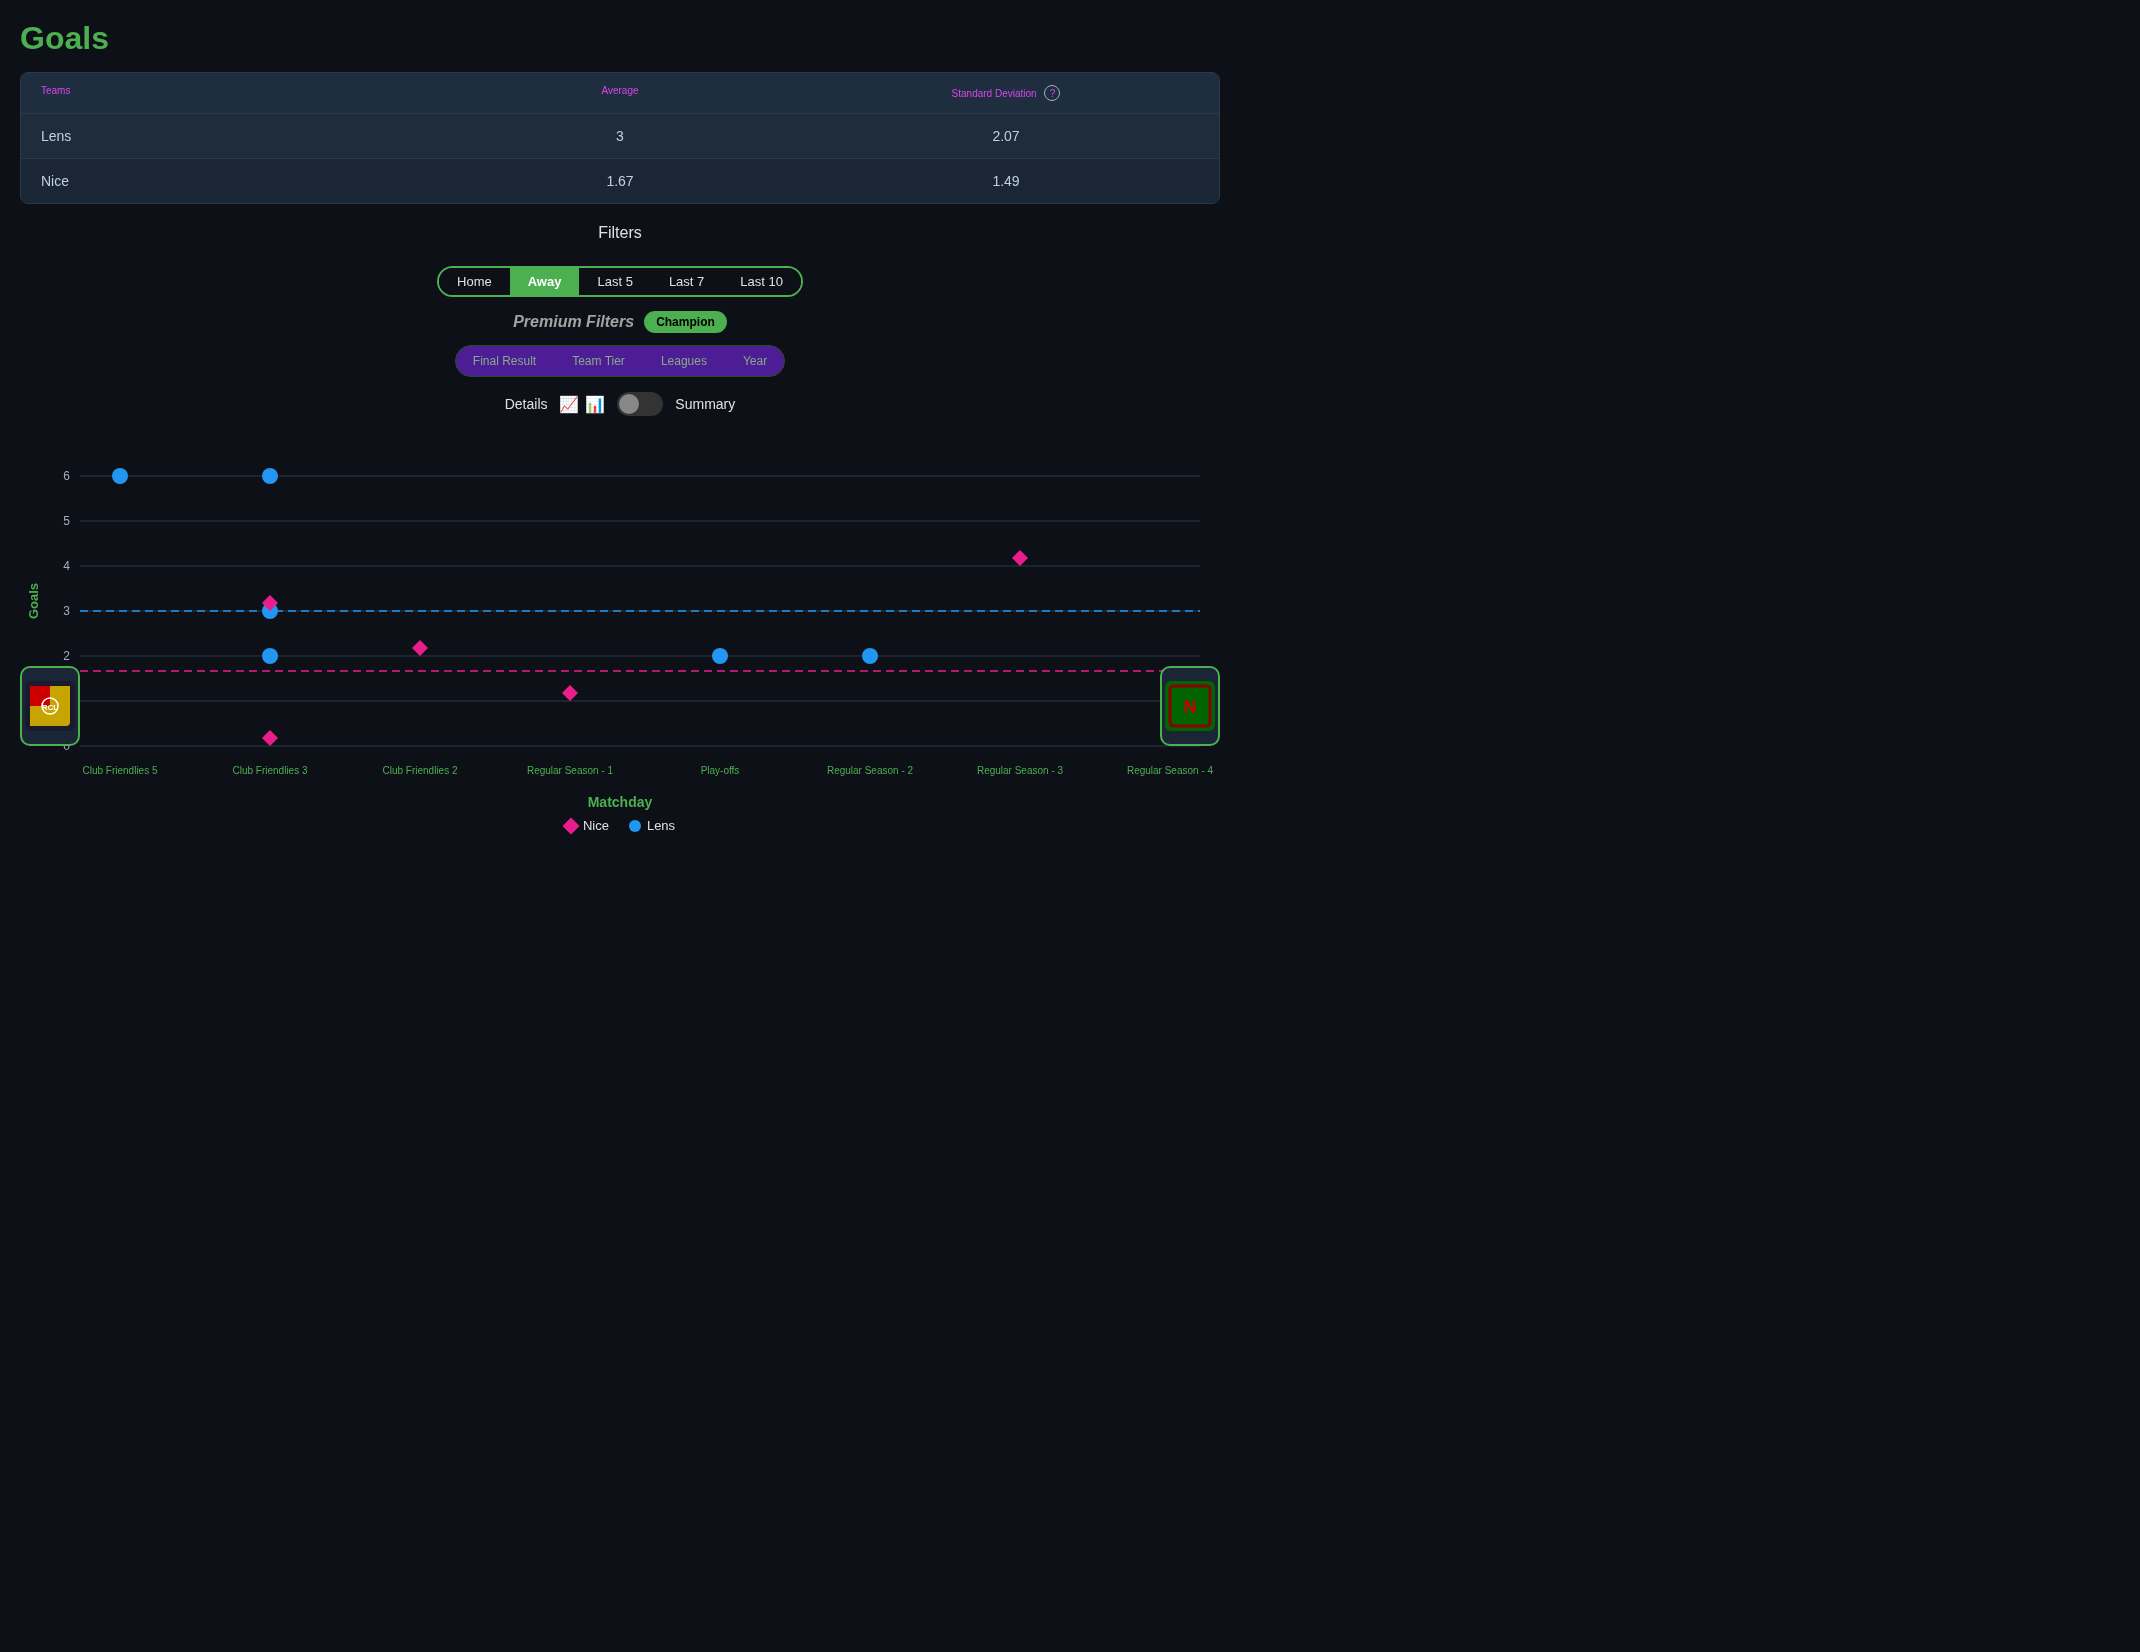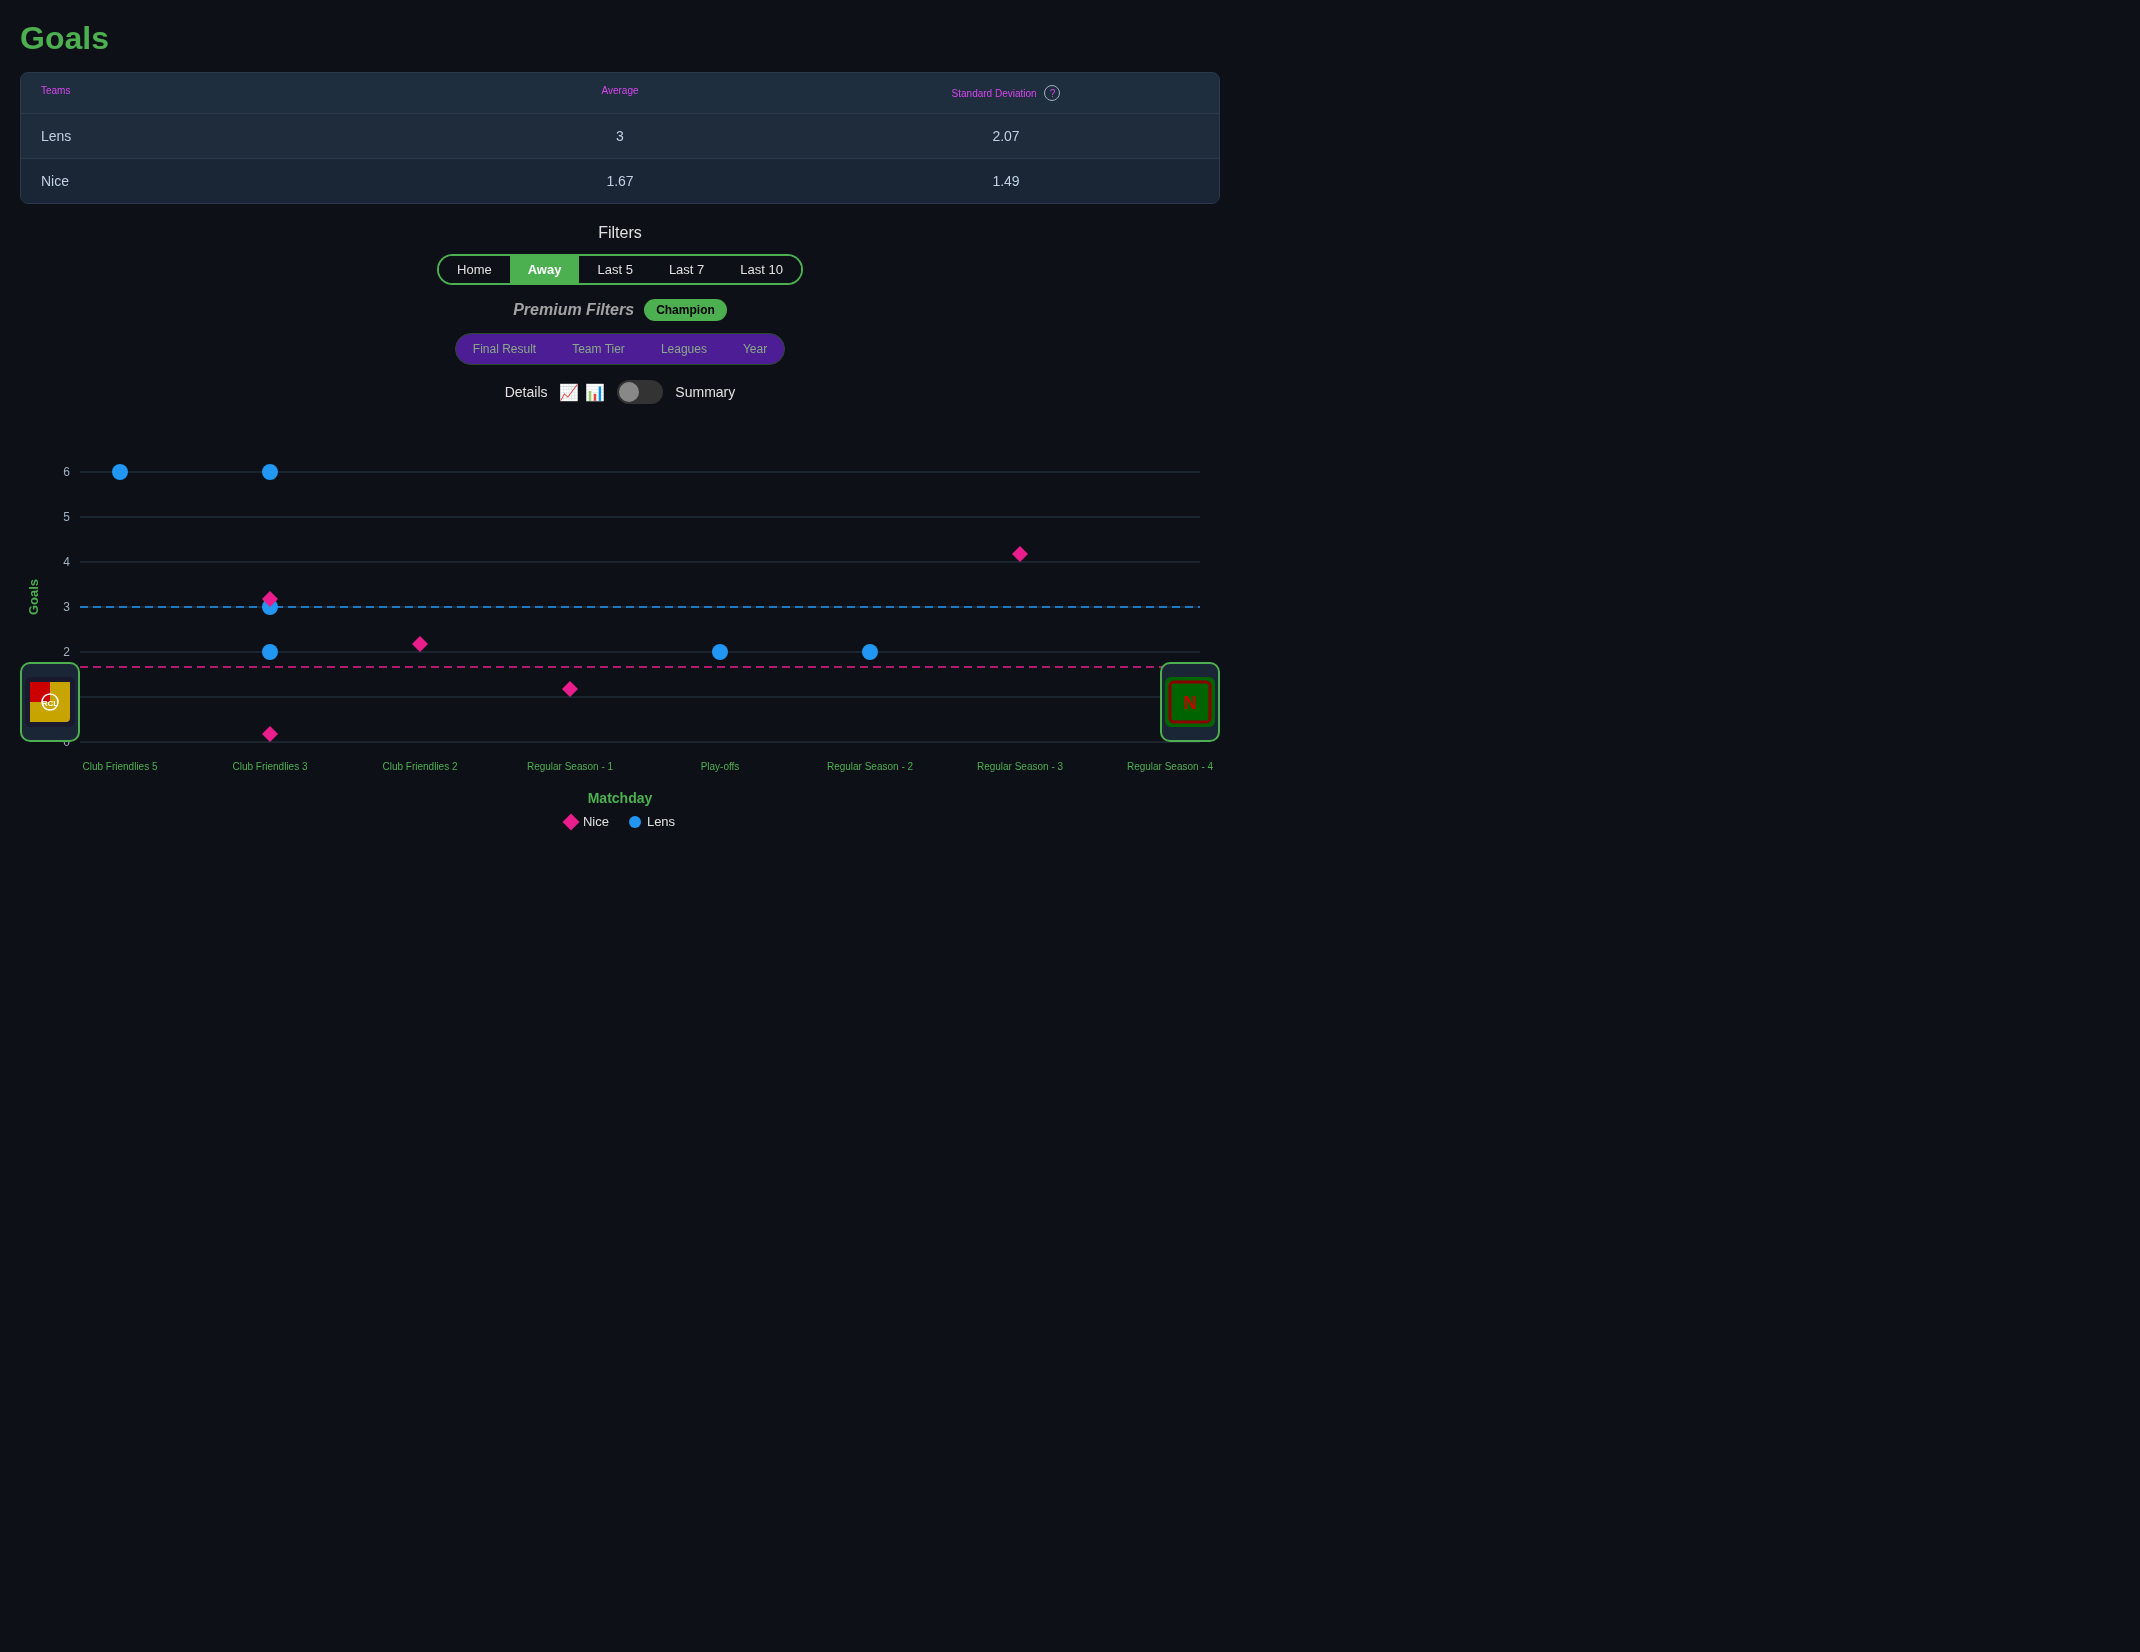--- a/index.html
+++ b/index.html
@@ -81,21 +81,21 @@
     }
 
     
     .filters-section {
       text-align: center;
       margin: 10px 0 15px 0;
     }
     .filters-title {
       font-size: 16px;
       color: #e0e0e0;
-      margin-bottom: 12px;
+      margin-bottom: 24px;
     }
 
     .filter-buttons {
       display: inline-flex;
       gap: 0;
       border: 2px solid #4caf50;
       border-radius: 20px;
       overflow: hidden;
       margin-bottom: 14px;
     }
@@ -155,21 +155,21 @@
       border-radius: 15px;
       transition: background 0.2s;
     }
 
     
     .toggle-row {
       display: flex;
       align-items: center;
       justify-content: center;
       gap: 12px;
-      margin: 12px 0 8px 0;
+      margin: 12px 0 0 0;
     }
     .toggle-label {
       font-size: 14px;
       color: #e0e0e0;
     }
     .toggle-icons {
       display: flex;
       gap: 6px;
       align-items: center;
     }

